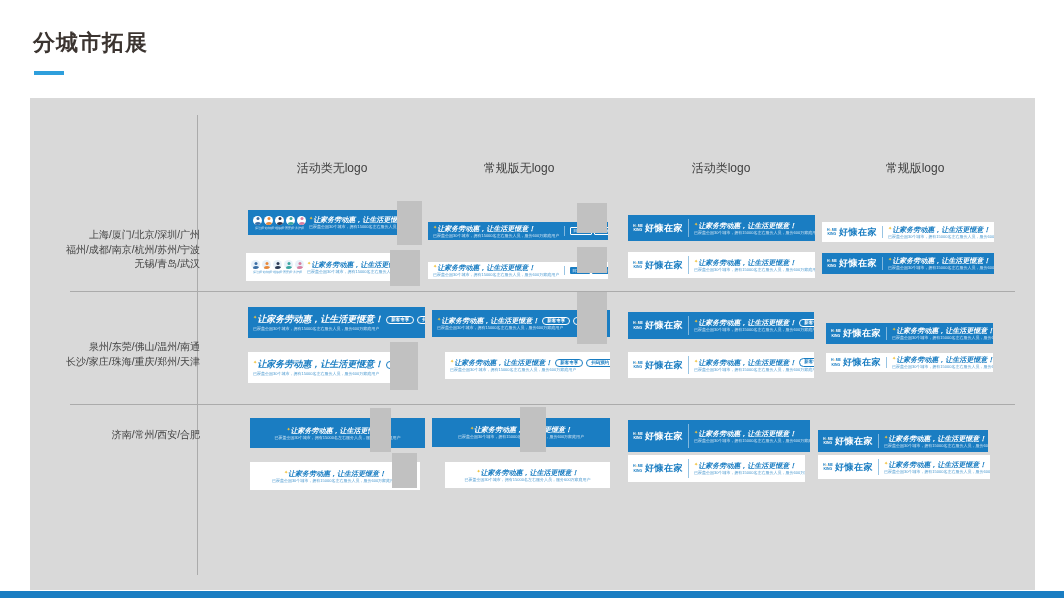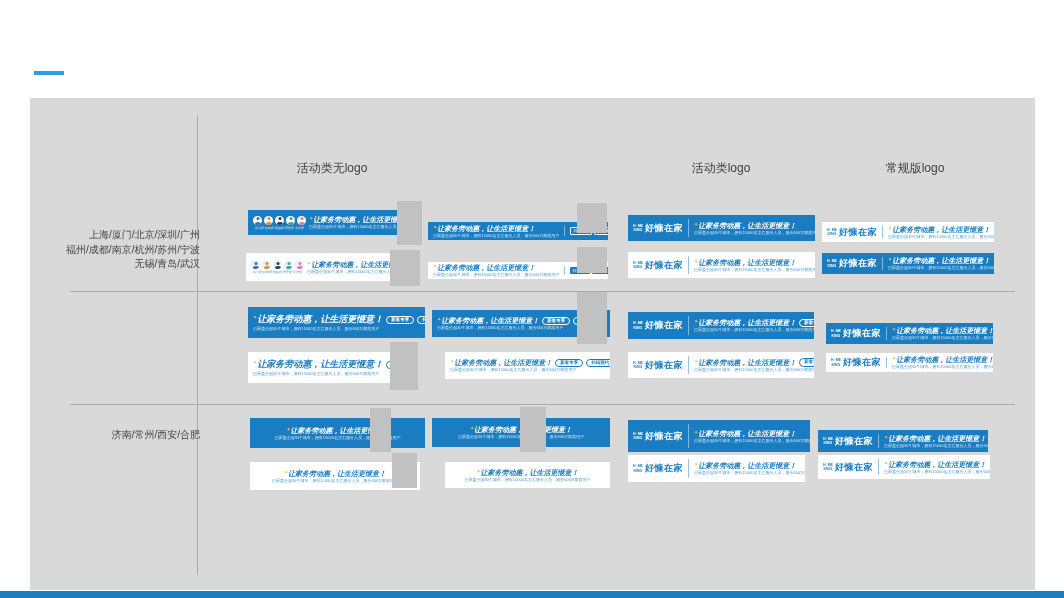--- a/index.html
+++ b/index.html
@@ -45,35 +45,41 @@
   .badge{font-size:4px;line-height:1;padding:1.5px 2px;border-radius:1px;}
   .bn.white .badge{background:var(--blue,#1A7DC2);color:#fff;}
   .bn.blue .badge{border:.5px solid #fff;padding:1px 2px;}
   .pills{display:flex;gap:3px;flex:none;}
   .pill{border:1px solid currentColor;border-radius:5px;font-size:4.5px;line-height:1;padding:1px 4px;font-weight:bold;}
 </style>
 </head>
 <body>
 
 <div class="slide">
+  <div class="title">分城市拓展</div>
   <div class="underline"></div>
 
   <div class="panel">
     <div class="vline"></div>
     <div class="hline h1"></div>
     <div class="hline h2"></div>
 
     <div class="chead" style="left:202px">活动类无logo</div>
+    <div class="chead" style="left:389px">常规版无logo</div>
     <div class="chead" style="left:785px">常规版logo</div>
     <div class="chead" style="left:591px">活动类logo</div>
 
     <div class="rlabel" style="top:130px">
       <span>上海/厦门/北京/深圳/广州</span>
       <span>福州/成都/南京/杭州/苏州/宁波</span>
       <span>无锡/青岛/武汉</span>
+    </div>
+    <div class="rlabel" style="top:242px">
+      <span>泉州/东莞/佛山/温州/南通</span>
+      <span>长沙/家庄/珠海/重庆/郑州/天津</span>
     </div>
     <div class="rlabel" style="top:330px">
       <span>济南/常州/西安/合肥</span>
     </div>
   <div class="bn blue" style="left: 218px; top: 112px; width: 172px; height: 25px;">
         <div class="avatars">
           <div class="avrow">
             <div class="av" style="--c: #3A6EA5;">
               <i></i>
               <b></b>

